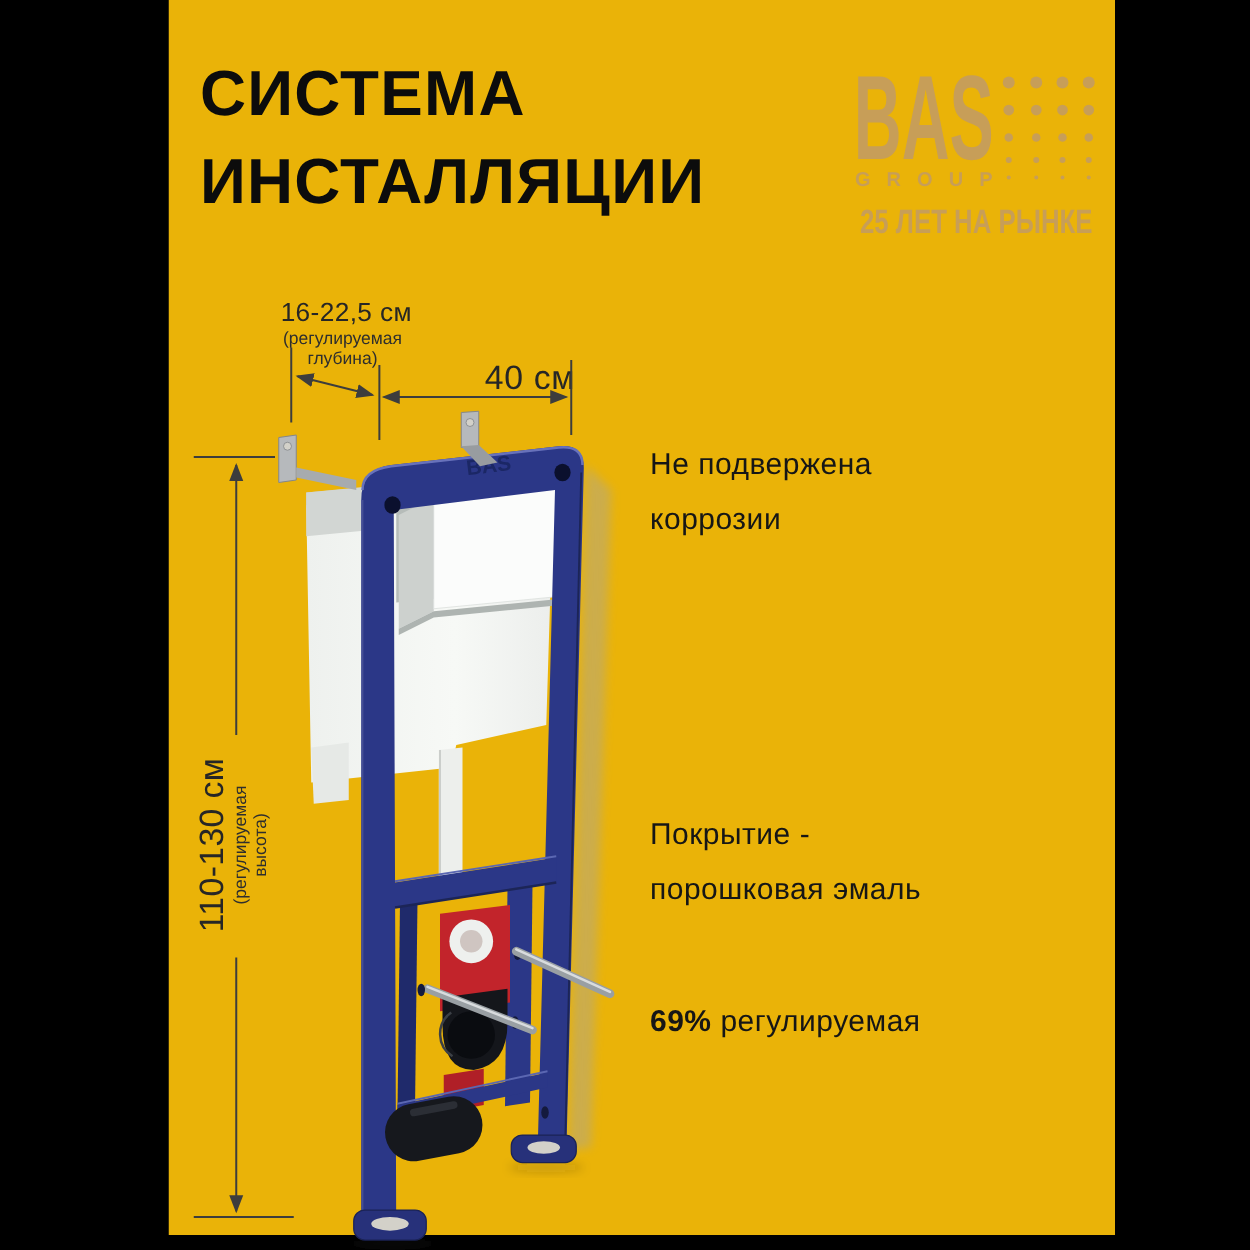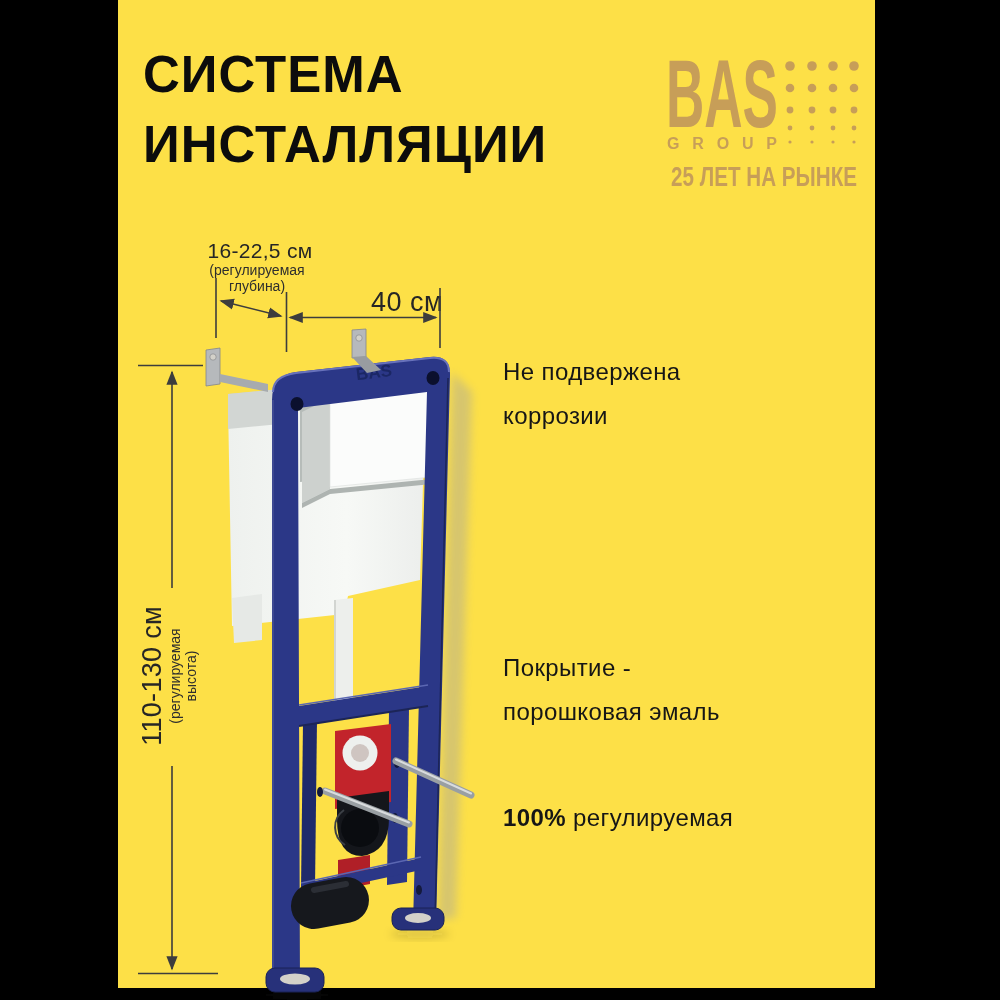--- a/index.html
+++ b/index.html
@@ -4,22 +4,22 @@
 <style>
   html,body{margin:0;padding:0;}
   body{
     width:1000px;height:1000px;position:relative;background:#000;
     font-family:"Liberation Sans", sans-serif;overflow:hidden;
   }
   .sidebar{position:absolute;top:0;height:1000px;background:#000;}
   .sidebar.left{left:0;width:118px;}
   .sidebar.right{left:875px;width:125px;}
   .canvas{
-    position:absolute;left:118px;top:0;width:757px;height:988px;
-    background:#fde047;
+    position:absolute;left:135px;top:0;width:757px;height:988px;
+    background:#eab308;
   }
   .page-title{
     position:absolute;left:25px;top:40px;
     font-size:51px;line-height:70px;font-weight:800;
     letter-spacing:1px;color:#0c0c0c;white-space:pre-line;
   }
   .logo-svg{position:absolute;left:545px;top:50px;}
   .features{position:absolute;left:385px;top:0;width:372px;height:1000px;}
   .feature{
     position:absolute;left:0;width:372px;
@@ -75,21 +75,21 @@
         <circle cx="191" cy="92" r="1.6"></circle>
     </g>
     <text x="8" y="136" font-size="27" font-weight="bold" fill="#c79e58" textLength="186" lengthAdjust="spacingAndGlyphs">25 ЛЕТ НА РЫНКЕ</text>
   </svg>
 
   <div class="features">
     <div class="feature" style="top:350px"><b></b><span>Не подвержена
 коррозии</span></div>
     <div class="feature" style="top:646px"><b></b><span>Покрытие -
 порошковая эмаль</span></div>
-    <div class="feature" style="top:796px"><b>100%</b><span> регулируемая</span></div>
+    <div class="feature" style="top:796px"><b>69%</b><span> регулируемая</span></div>
   </div>
 
   <div class="dim-label depth-label">16-22,5 см</div>
   <div class="dim-label depth-note"><span>(регулируемая</span><br><span>глубина)</span></div>
   <div class="dim-label width-label">40 см</div>
   <div class="height-dim">
     <div class="big">110-130 см</div>
     <div class="note">(регулируемая</div>
     <div class="note">высота)</div>
   </div>

